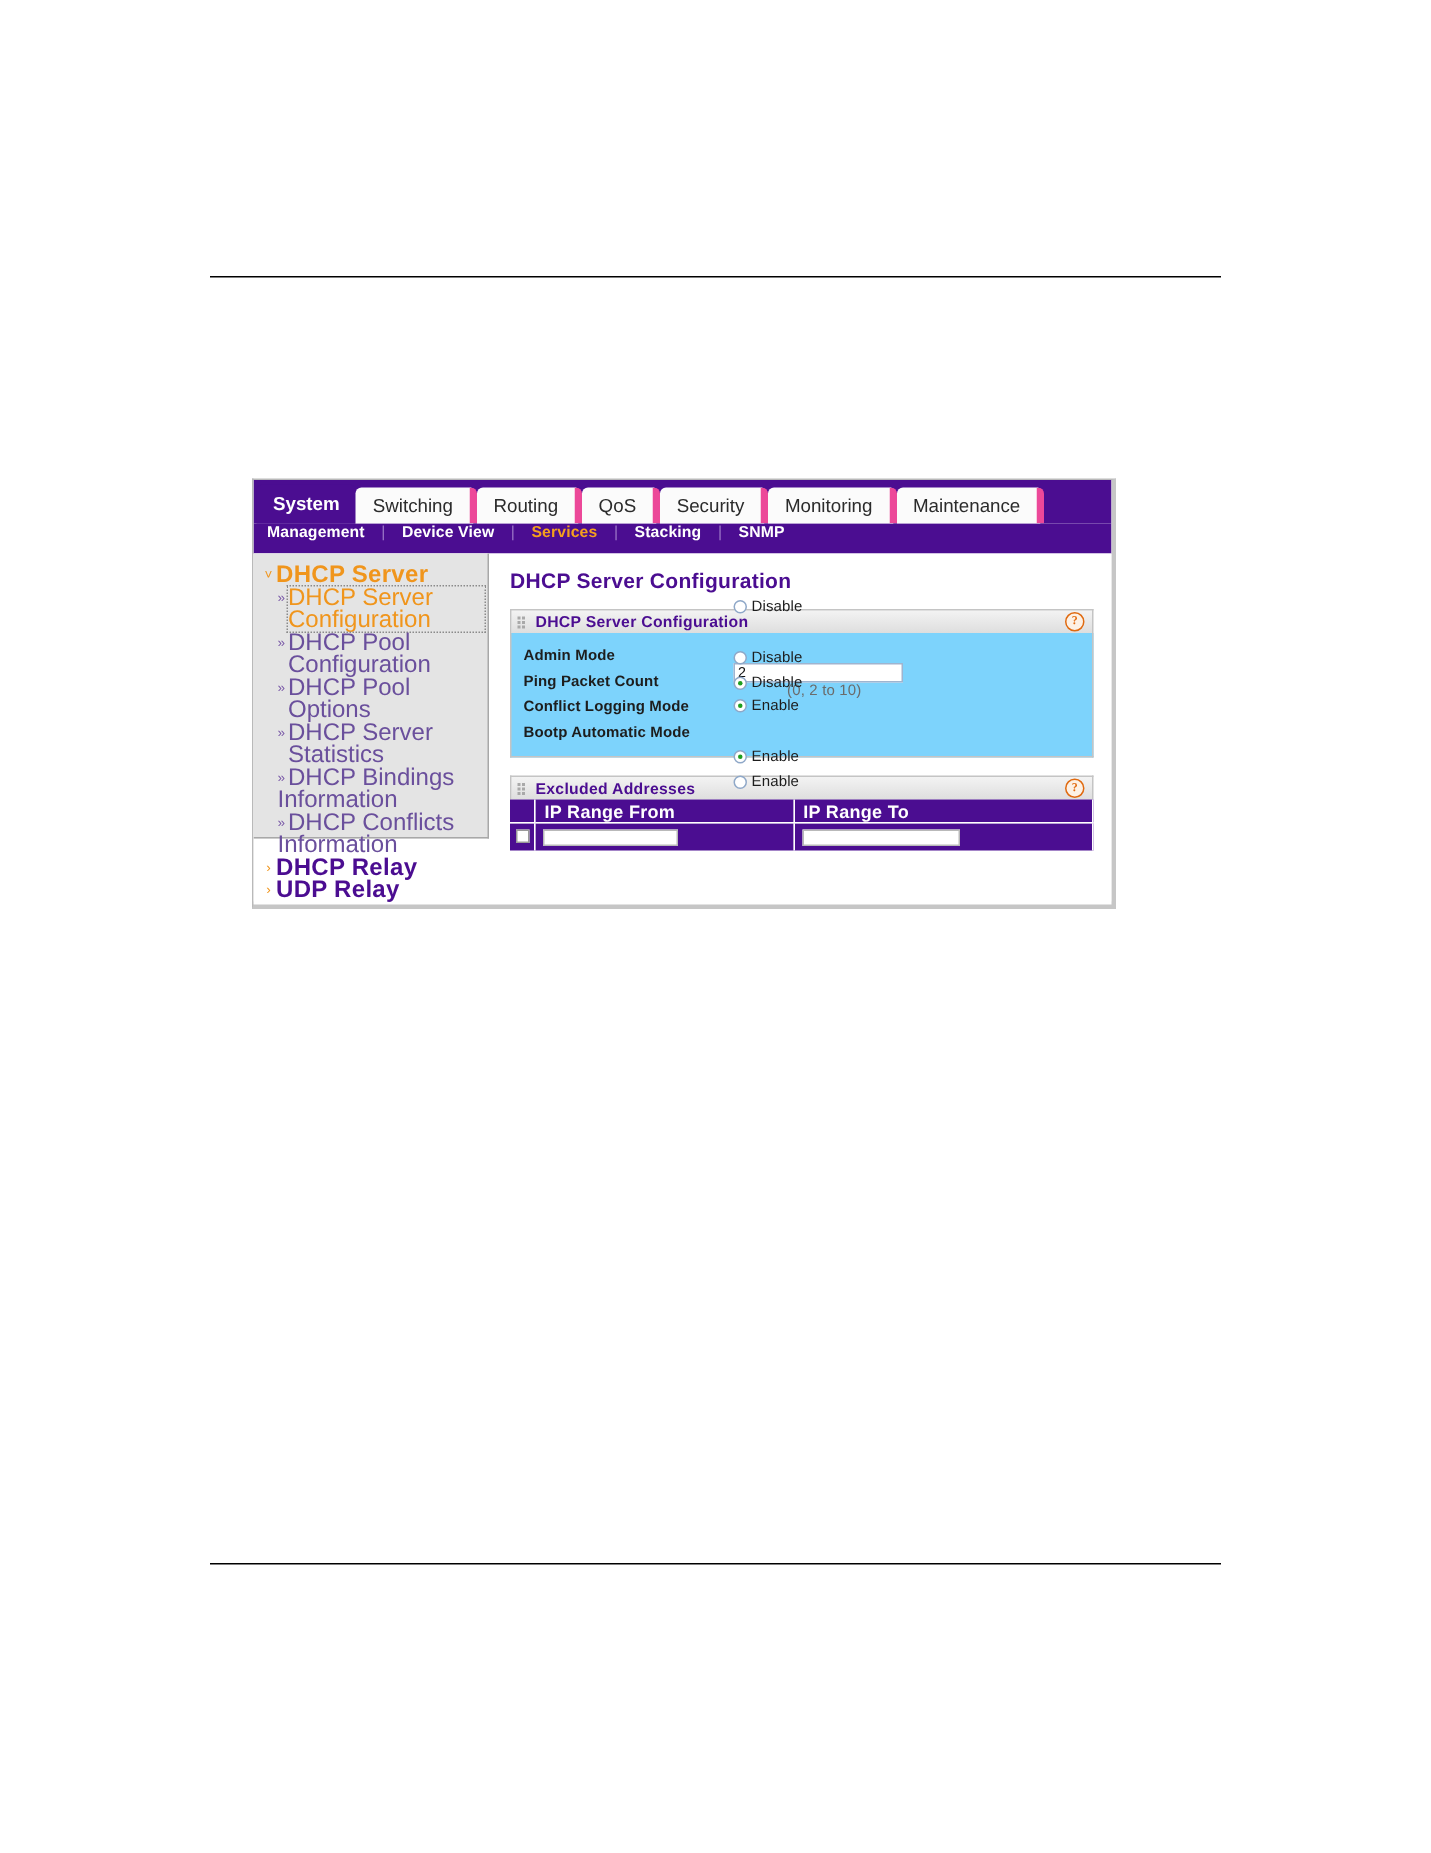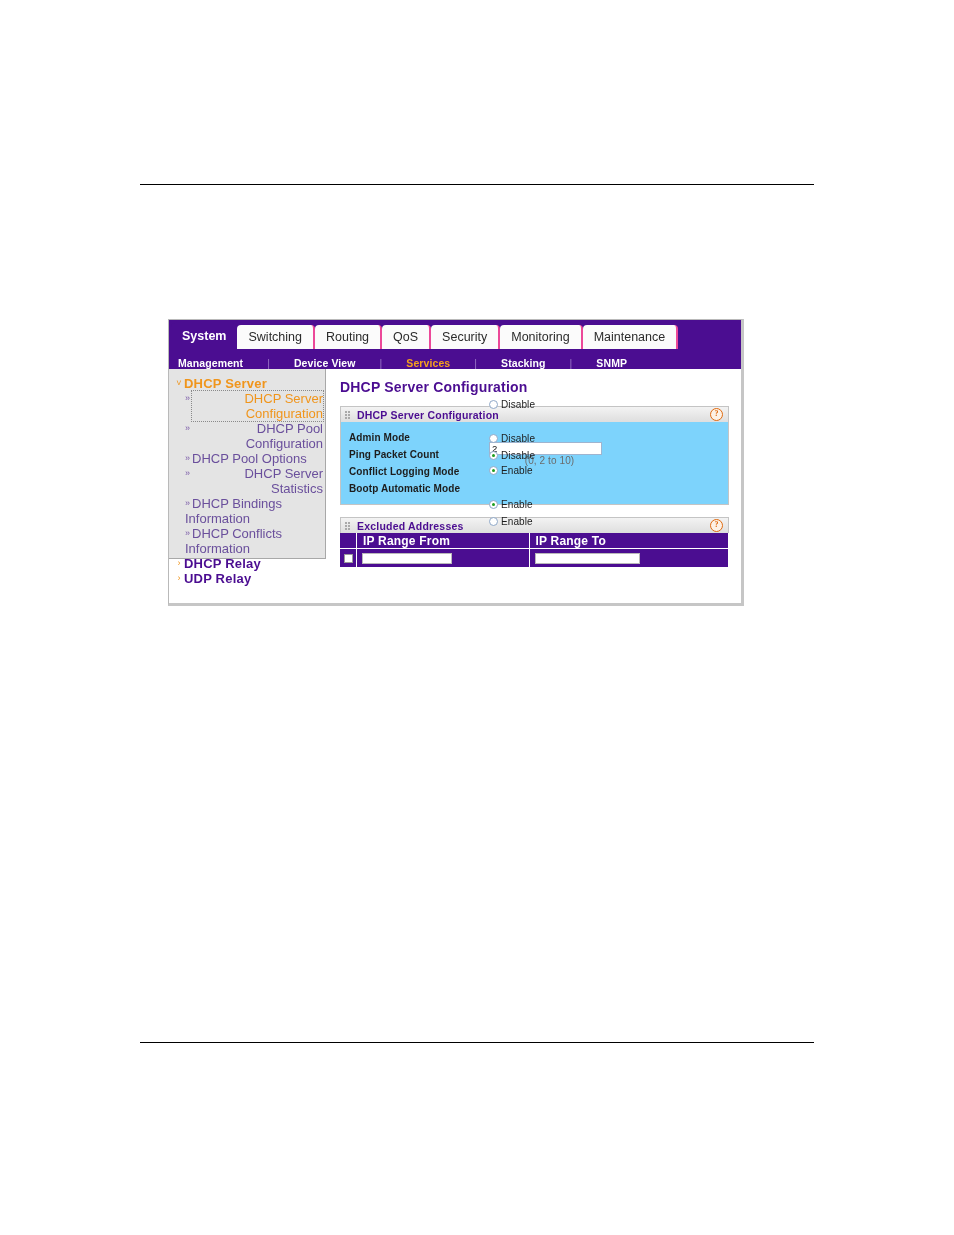--- a/index.html
+++ b/index.html
@@ -52,44 +52,44 @@
     padding-left: 2px;
     box-sizing: border-box;
   }
   .tab {
     height: 24px;
     line-height: 24px;
     padding: 0 11px;
     font-size: 12.5px;
     color: #2b2b2b;
     background: #fbfbfb;
-    border-right: 2px solid #ec4899;
+    border-right: 5px solid #ec4899;
     border-top-left-radius: 4px;
     border-top-right-radius: 4px;
     text-align: center;
     white-space: nowrap;
     box-sizing: border-box;
   }
   .tab.active {
     background: #4b0d91;
     color: #ffffff;
     font-weight: bold;
     border-right: none;
     height: 26px;
     line-height: 26px;
   }
 
   
   .subnav {
     height: 20px;
     background: #4b0d91;
     display: flex;
-    align-items: flex-end;
+    align-items: flex-start;
     padding-left: 9px;
-    gap: 17px;
+    gap: 4px;
   }
   .subnav-item {
     font-size: 10.5px;
     font-weight: bold;
     color: #ffffff;
     white-space: nowrap;
     letter-spacing: 0.1px;
   }
   .subnav-item.active { color: #f5a01e; }
   .subnav-sep {
@@ -133,24 +133,23 @@
   }
   .nav-bullet {
     width: 9px;
     flex: 0 0 9px;
     font-size: 9px;
     line-height: 15px;
     color: #7a5aa8;
     text-align: center;
   }
   .nav-label {
-    font-size: 13px;
+    font-size: 16px;
     line-height: 15px;
     color: #6a4f9c;
-    text-align: right;
   }
   .nav-label.top {
     color: #f0951c;
     font-weight: bold;
     letter-spacing: 0.2px;
   }
   .nav-label.relay {
     color: #4b0d91;
     font-weight: bold;
     letter-spacing: 0.2px;

